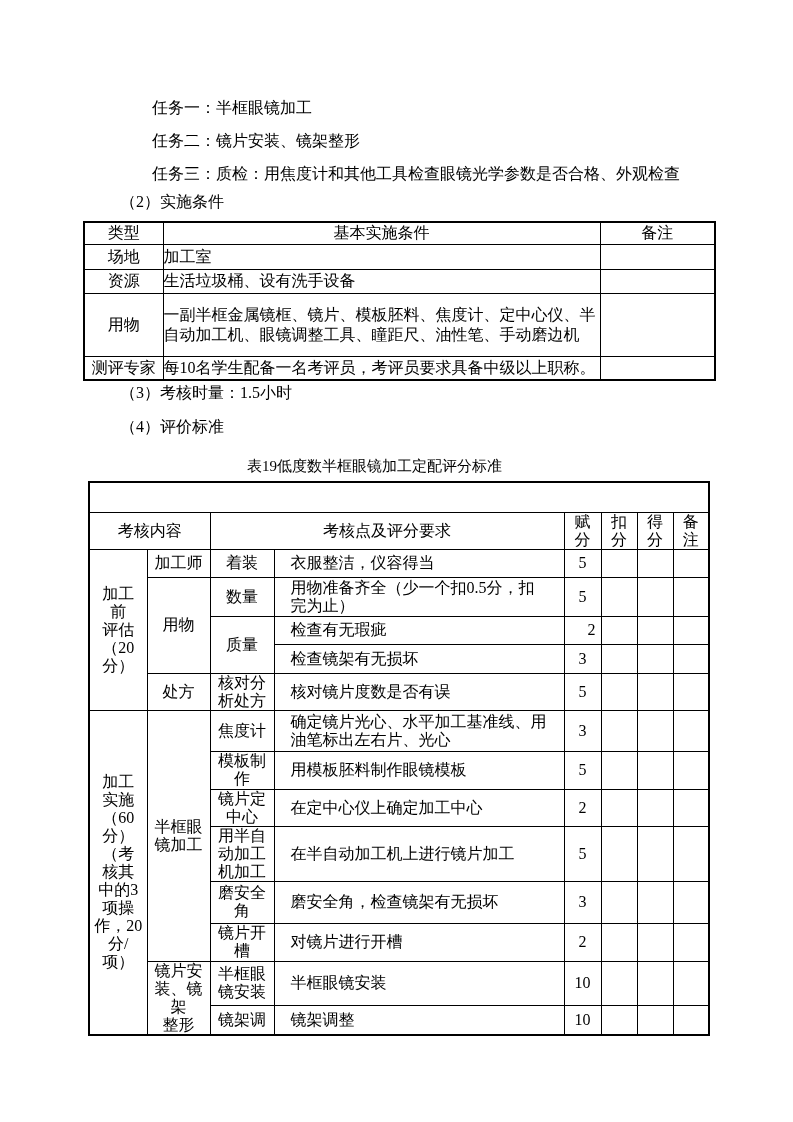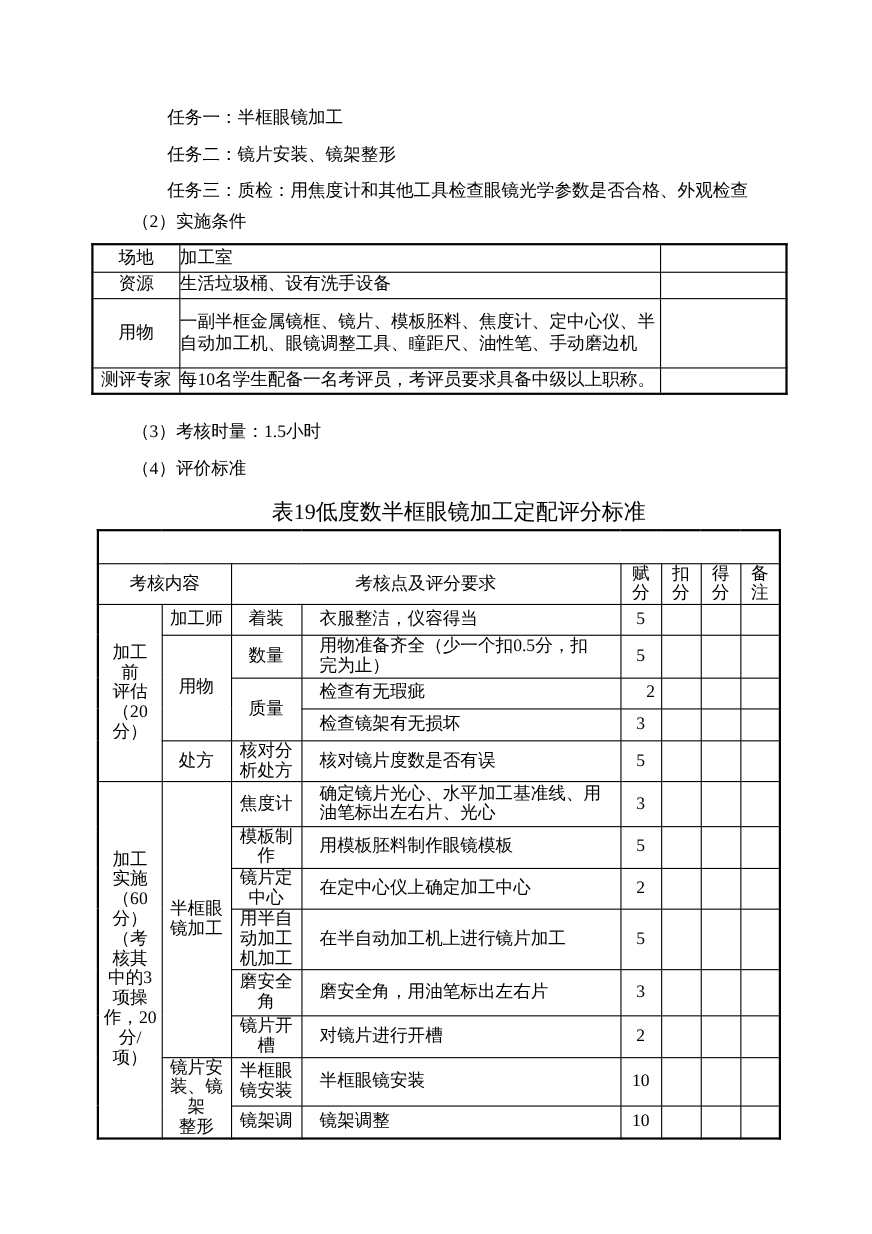--- a/index.html
+++ b/index.html
@@ -49,39 +49,44 @@
     padding: 0;
     white-space: pre-line;
     overflow: hidden;
   }
   table.score td.s-left {
     text-align: left;
     padding: 1px 16px;
     white-space: normal;
   }
   table.score td.s-right { text-align: right; padding-right: 5px; }
-  .title19 { font-size: 20px; line-height: 20px; white-space: nowrap; }
+  .title19 { font-size: 15px; line-height: 20px; white-space: nowrap; }
 </style>
 </head>
 <body>
 
 <div class="page">
 
   <div class="abs doc-line" style="left:152px; top:99px;">任务一：半框眼镜加工</div>
   <div class="abs doc-line" style="left:152px; top:165px;">任务三：质检：用焦度计和其他工具检查眼镜光学参数是否合格、外观检查</div>
   <div class="abs doc-line" style="left:152px; top:132px;">任务二：镜片安装、镜架整形</div>
   <div class="abs doc-line" style="left:120px; top:193px;">（2）实施条件</div>
 
   <table class="cond abs" style="left:83px; top:221px;">
     <colgroup>
         <col style="width:79px">
         <col style="width:437px">
         <col style="width:115px">
       </colgroup>
     <tbody>
+        <tr style="height:22px">
+      <td class="c-center">类型</td>
+      <td class="c-center">基本实施条件</td>
+      <td class="c-center">备注</td>
+    </tr>
     <tr style="height:25px">
       <td class="c-center">场地</td>
       <td class="c-indent">加工室</td>
       <td></td>
     </tr>
     <tr style="height:24px">
       <td class="c-center">资源</td>
       <td class="c-left">生活垃圾桶、设有洗手设备</td>
       <td></td>
     </tr>
@@ -225,21 +230,21 @@
 机加工</td>
       <td class="s-left">在半自动加工机上进行镜片加工</td>
       <td>5</td>
       <td></td>
       <td></td>
       <td></td>
     </tr>
     <tr style="height:42px">
       <td>磨安全
 角</td>
-      <td class="s-left">磨安全角，用油笔标出左右片</td>
+      <td class="s-left">磨安全角，检查镜架有无损坏</td>
       <td>3</td>
       <td></td>
       <td></td>
       <td></td>
     </tr>
     <tr style="height:38px">
       <td>镜片开
 槽</td>
       <td class="s-left">对镜片进行开槽</td>
       <td>2</td>

